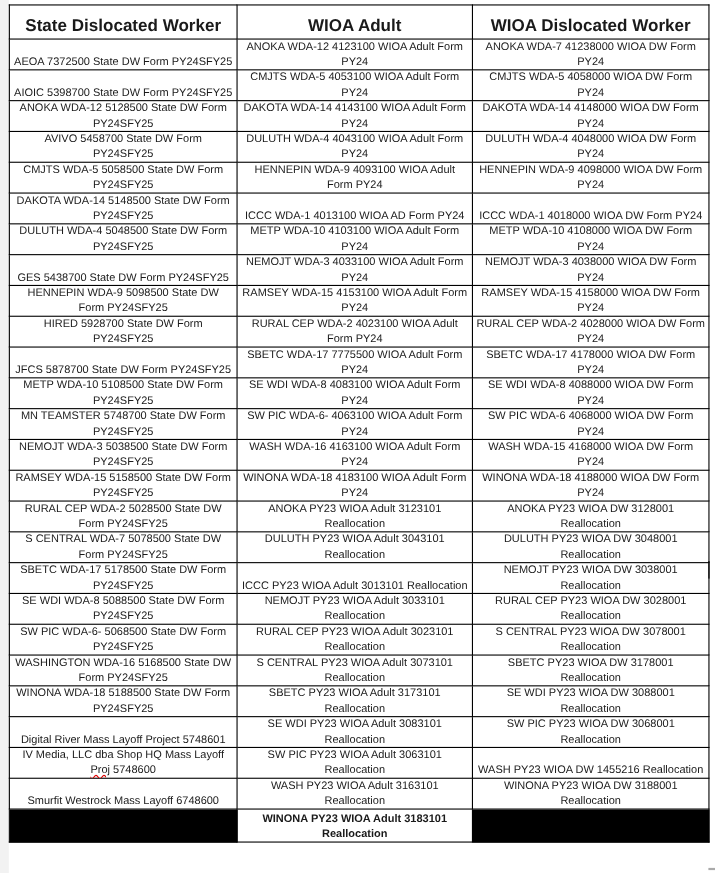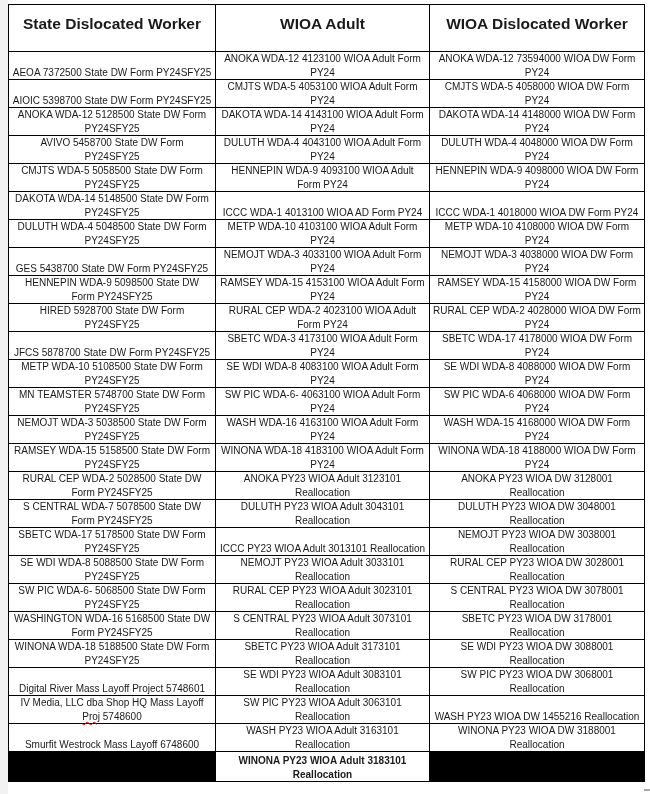--- a/index.html
+++ b/index.html
@@ -5,21 +5,21 @@
   html, body { margin: 0; padding: 0; background: #ffffff; }
   body { width: 650px; height: 794px; position: relative; overflow: hidden;
          font-family: "Liberation Sans", "DejaVu Sans", sans-serif; color: #1a1a1a; }
   .page { position: absolute; left: 8px; top: 4px; width: 636px; }
   .left-gutter { position: absolute; left: 0; top: 0; width: 8px; height: 794px; background: #f2f2f2; }
   table.grid { border-collapse: collapse; width: 636px; table-layout: fixed; }
   table.grid col.c1 { width: 207px; }
   table.grid col.c2 { width: 214px; }
   table.grid col.c3 { width: 215px; }
   table.grid th, table.grid td { border: 1px solid #000; text-align: center; padding: 0 3px; }
-  table.grid th { font-weight: bold; font-size: 15.5px; height: 28px; vertical-align: bottom; padding-bottom: 18px; }
+  table.grid th { font-weight: bold; font-size: 15.5px; height: 28px; vertical-align: bottom; padding-bottom: 2px; }
   table.grid td { font-size: 10px; line-height: 13.5px; height: 27px; vertical-align: bottom; }
   table.grid td.black { background: #000; }
   table.grid tr.last td { height: 29px; font-weight: bold; }
   .squig { text-decoration: underline wavy #d00; text-decoration-thickness: 1px; margin-top: 48px; }
   .cursor-mark { position: absolute; left: 644px; top: 510px; width: 1px; height: 16px; background: #000; }
   .corner-mark { position: absolute; left: 644px; top: 789px; width: 6px; height: 2px; background: #aaa; }
 </style>
 </head>
 <body>
 
@@ -36,21 +36,21 @@
       <tr>
         <th>State Dislocated Worker</th>
         <th>WIOA Adult</th>
         <th>WIOA Dislocated Worker</th>
       </tr>
     </thead>
     <tbody id="tbody">
         <tr>
           <td>AEOA 7372500 State DW Form PY24SFY25</td>
           <td>ANOKA WDA-12 4123100 WIOA Adult Form PY24</td>
-          <td>ANOKA WDA-12 73594000 WIOA DW Form PY24</td>
+          <td>ANOKA WDA-7 41238000 WIOA DW Form PY24</td>
         </tr>
         <tr>
           <td>AIOIC 5398700 State DW Form PY24SFY25</td>
           <td>CMJTS WDA-5 4053100 WIOA Adult Form PY24</td>
           <td>CMJTS WDA-5 4058000 WIOA DW Form PY24</td>
         </tr>
         <tr>
           <td>ANOKA WDA-12 5128500 State DW Form PY24SFY25</td>
           <td>DAKOTA WDA-14 4143100 WIOA Adult Form PY24</td>
           <td>DAKOTA WDA-14 4148000 WIOA DW Form PY24</td>
@@ -85,21 +85,21 @@
           <td>RAMSEY WDA-15 4153100 WIOA Adult Form PY24</td>
           <td>RAMSEY WDA-15 4158000 WIOA DW Form PY24</td>
         </tr>
         <tr>
           <td>HIRED 5928700 State DW Form PY24SFY25</td>
           <td>RURAL CEP WDA-2 4023100 WIOA Adult Form PY24</td>
           <td>RURAL CEP WDA-2 4028000 WIOA DW Form PY24</td>
         </tr>
         <tr>
           <td>JFCS 5878700 State DW Form PY24SFY25</td>
-          <td>SBETC WDA-3 4173100 WIOA Adult Form PY24</td>
+          <td>SBETC WDA-17 7775500 WIOA Adult Form PY24</td>
           <td>SBETC WDA-17 4178000 WIOA DW Form PY24</td>
         </tr>
         <tr>
           <td>METP WDA-10 5108500 State DW Form PY24SFY25</td>
           <td>SE WDI WDA-8 4083100 WIOA Adult Form PY24</td>
           <td>SE WDI WDA-8 4088000 WIOA DW Form PY24</td>
         </tr>
         <tr>
           <td>MN TEAMSTER 5748700 State DW Form PY24SFY25</td>
           <td>SW PIC WDA-6- 4063100 WIOA Adult Form PY24</td>

